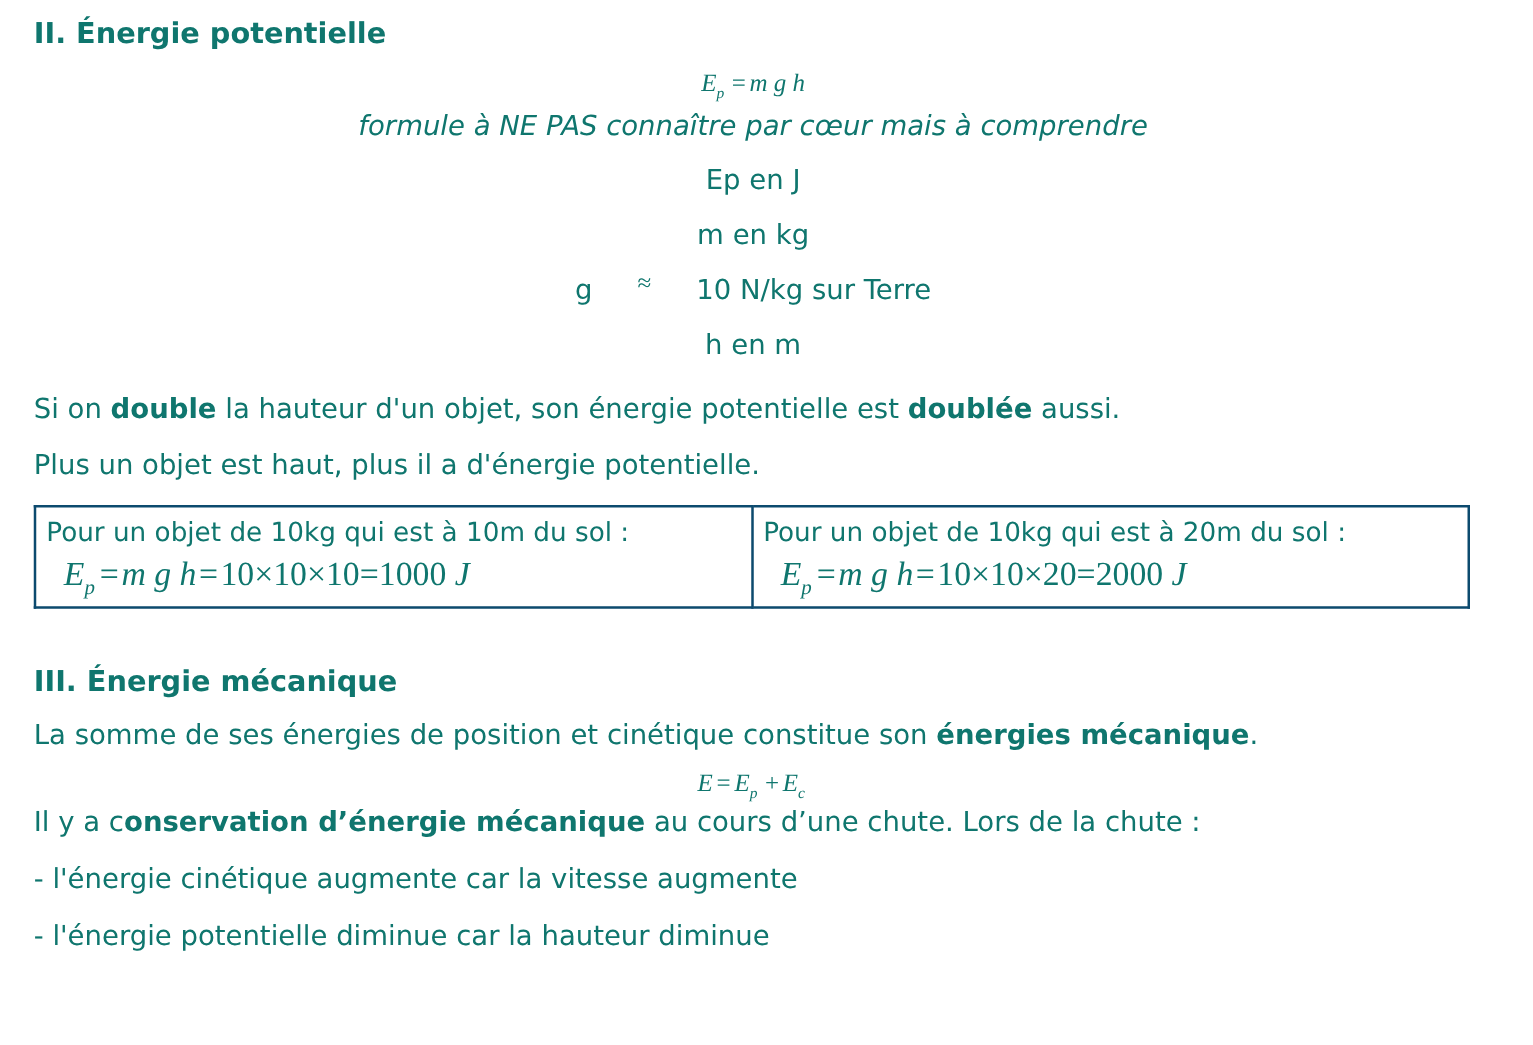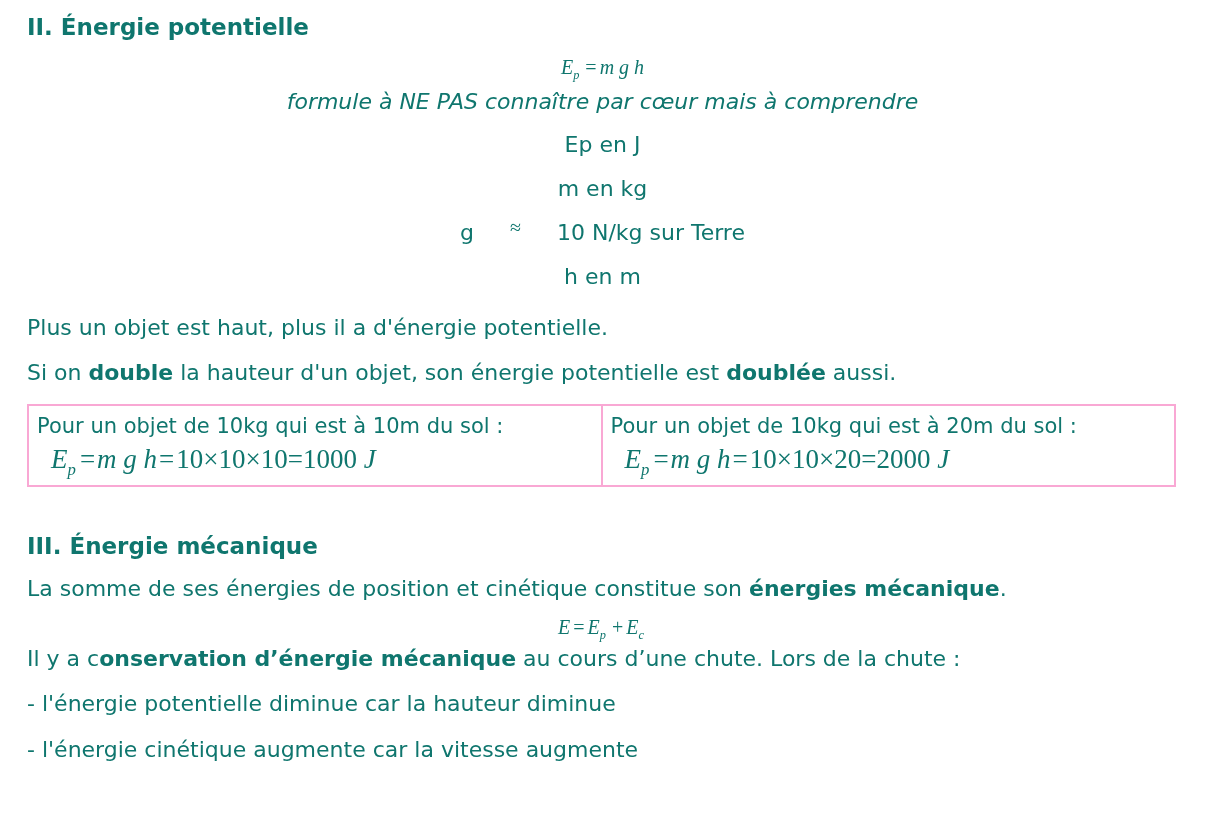--- a/index.html
+++ b/index.html
@@ -43,21 +43,21 @@
     font-size:20px;position:relative;top:-6px;margin-right:36px;
   }
   .spacer-sm{height:6px;}
   .ex-table{
     width:1149px;
     border-collapse:collapse;
     margin:4px 0 0 0;
     table-layout:fixed;
   }
   .ex-table td{
-    border:2px solid #f9a8d4;
+    border:2px solid #0c4a6e;
     padding:8px 18px 10px 8px;
     vertical-align:top;
     font-size:21px;
   }
   .cell-formula{
     font-family:Liberation Serif, serif;
     font-size:27px;
     margin-top:6px;
     padding-left:14px;
   }
@@ -93,23 +93,23 @@
   <div class="g-line">
     <span class="gsym">g</span>
     <span class="approx">≈</span>
     <span>10 N/kg sur Terre</span>
   </div>
 
   <div class="unitline center">h en m</div>
 
   <div class="spacer-sm"></div>
 
+  <p class="bodyline"><span>Si on </span><b>double</b><span> la hauteur d'un objet, son énergie potentielle est </span><b>doublée</b><span> aussi.</span></p>
+
   <p class="bodyline">Plus un objet est haut, plus il a d'énergie potentielle.</p>
-
-  <p class="bodyline"><span>Si on </span><b>double</b><span> la hauteur d'un objet, son énergie potentielle est </span><b>doublée</b><span> aussi.</span></p>
 
   <table class="ex-table">
     <tbody>
         <tr>
       <td>
         <div>Pour un objet de 10kg qui est à 10m du sol :</div>
         <div class="cell-formula">
           <span class="var">E</span><span class="sub">p</span><span class="op">=</span><span class="var">m g h</span><span class="op">=</span><span class="num">10×10×10=1000</span>&nbsp;<span class="var">J</span>
         </div>
       </td>
@@ -128,17 +128,17 @@
   <div class="heading">III. Énergie mécanique</div>
 
   <p class="bodyline"><span>La somme de ses énergies de position et cinétique constitue son </span><b>énergies mécanique</b><span>.</span></p>
 
   <div class="formula center" style="margin-top:-4px;margin-bottom:6px;font-family:Liberation Serif, serif;">
     <span class="var">E</span><span class="op">=</span><span class="var">E</span><span class="sub">p</span><span class="op">+</span><span class="var">E</span><span class="sub">c</span>
   </div>
 
   <p class="bodyline"><span>Il y a c</span><b>onservation d’énergie mécanique</b><span> au cours d’une chute. Lors de la chute :</span></p>
 
+  <p class="bullet">- l'énergie cinétique augmente car la vitesse augmente</p>
+
   <p class="bullet">- l'énergie potentielle diminue car la hauteur diminue</p>
-
-  <p class="bullet">- l'énergie cinétique augmente car la vitesse augmente</p>
 
 </div>
 
 </body></html>

